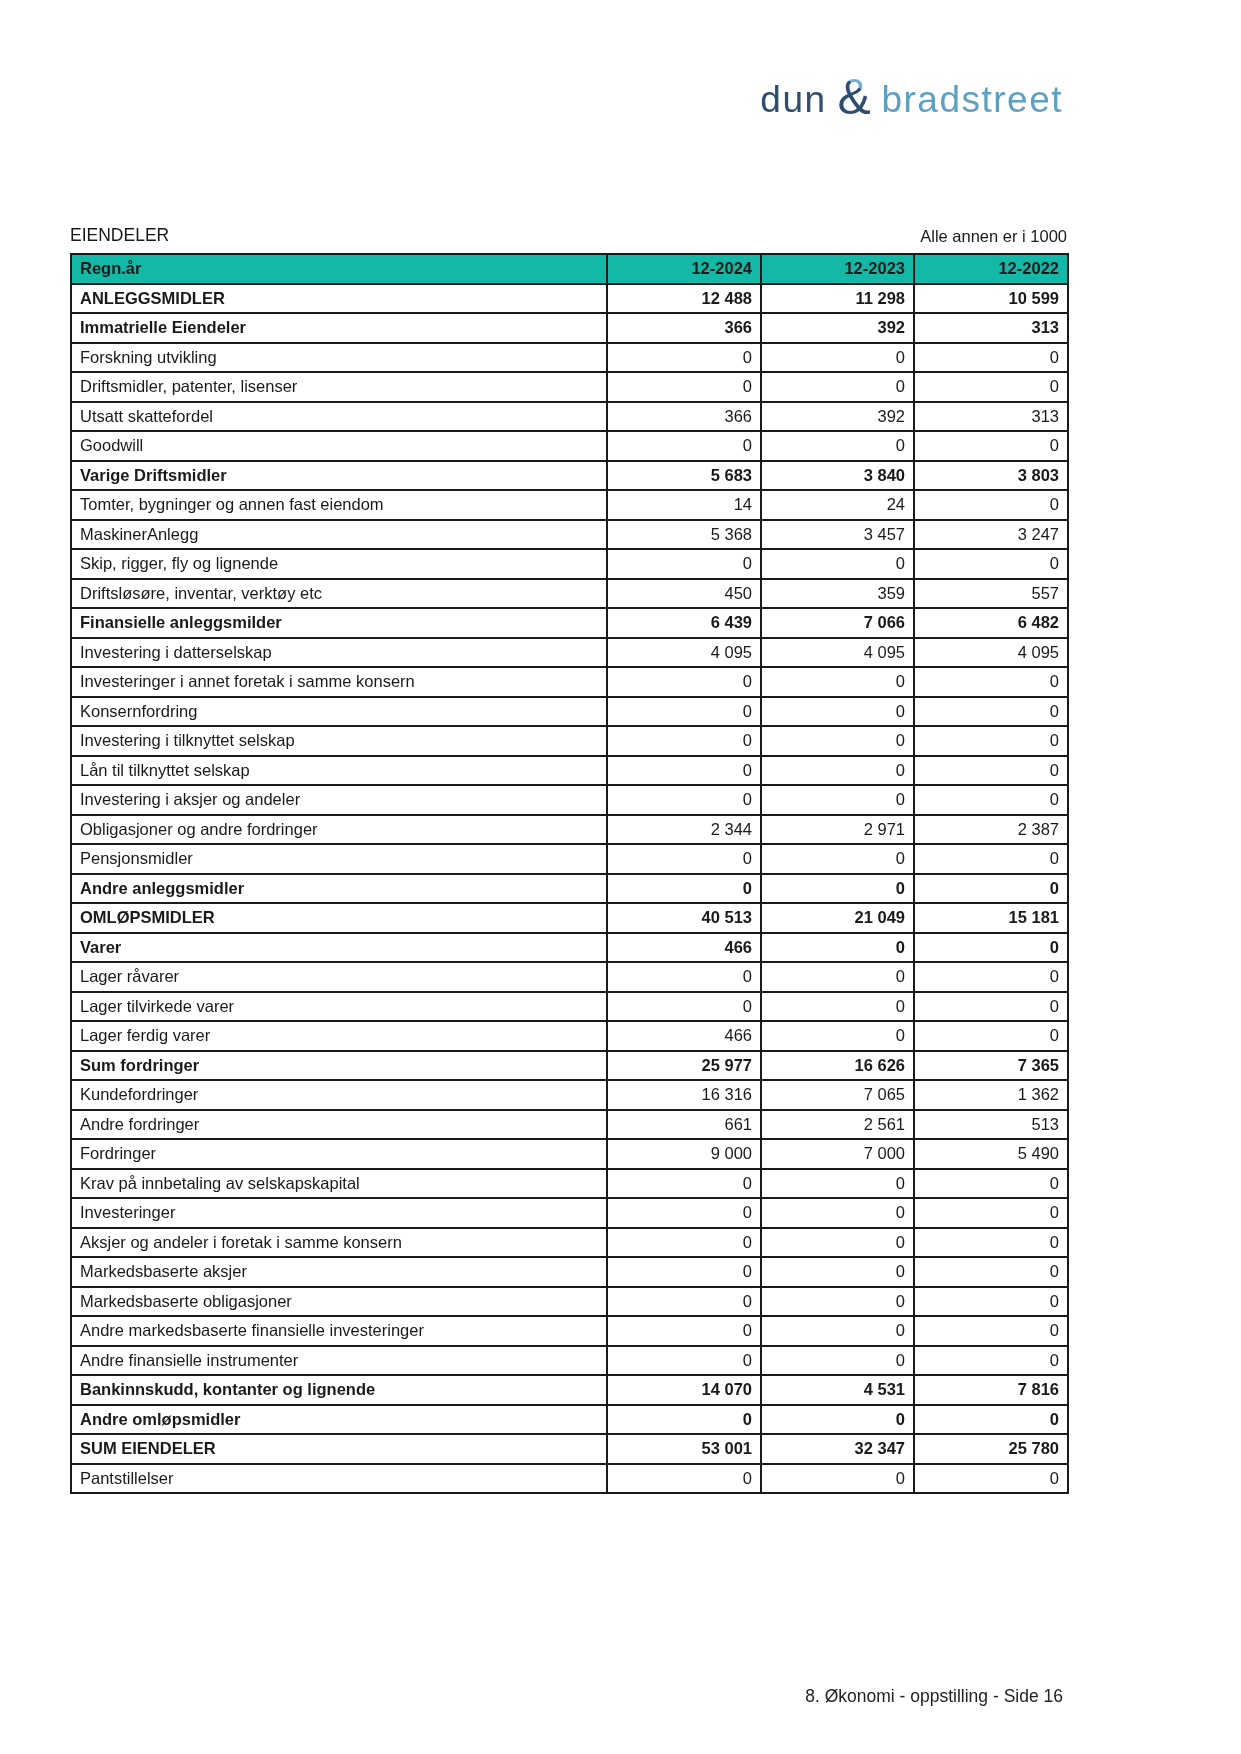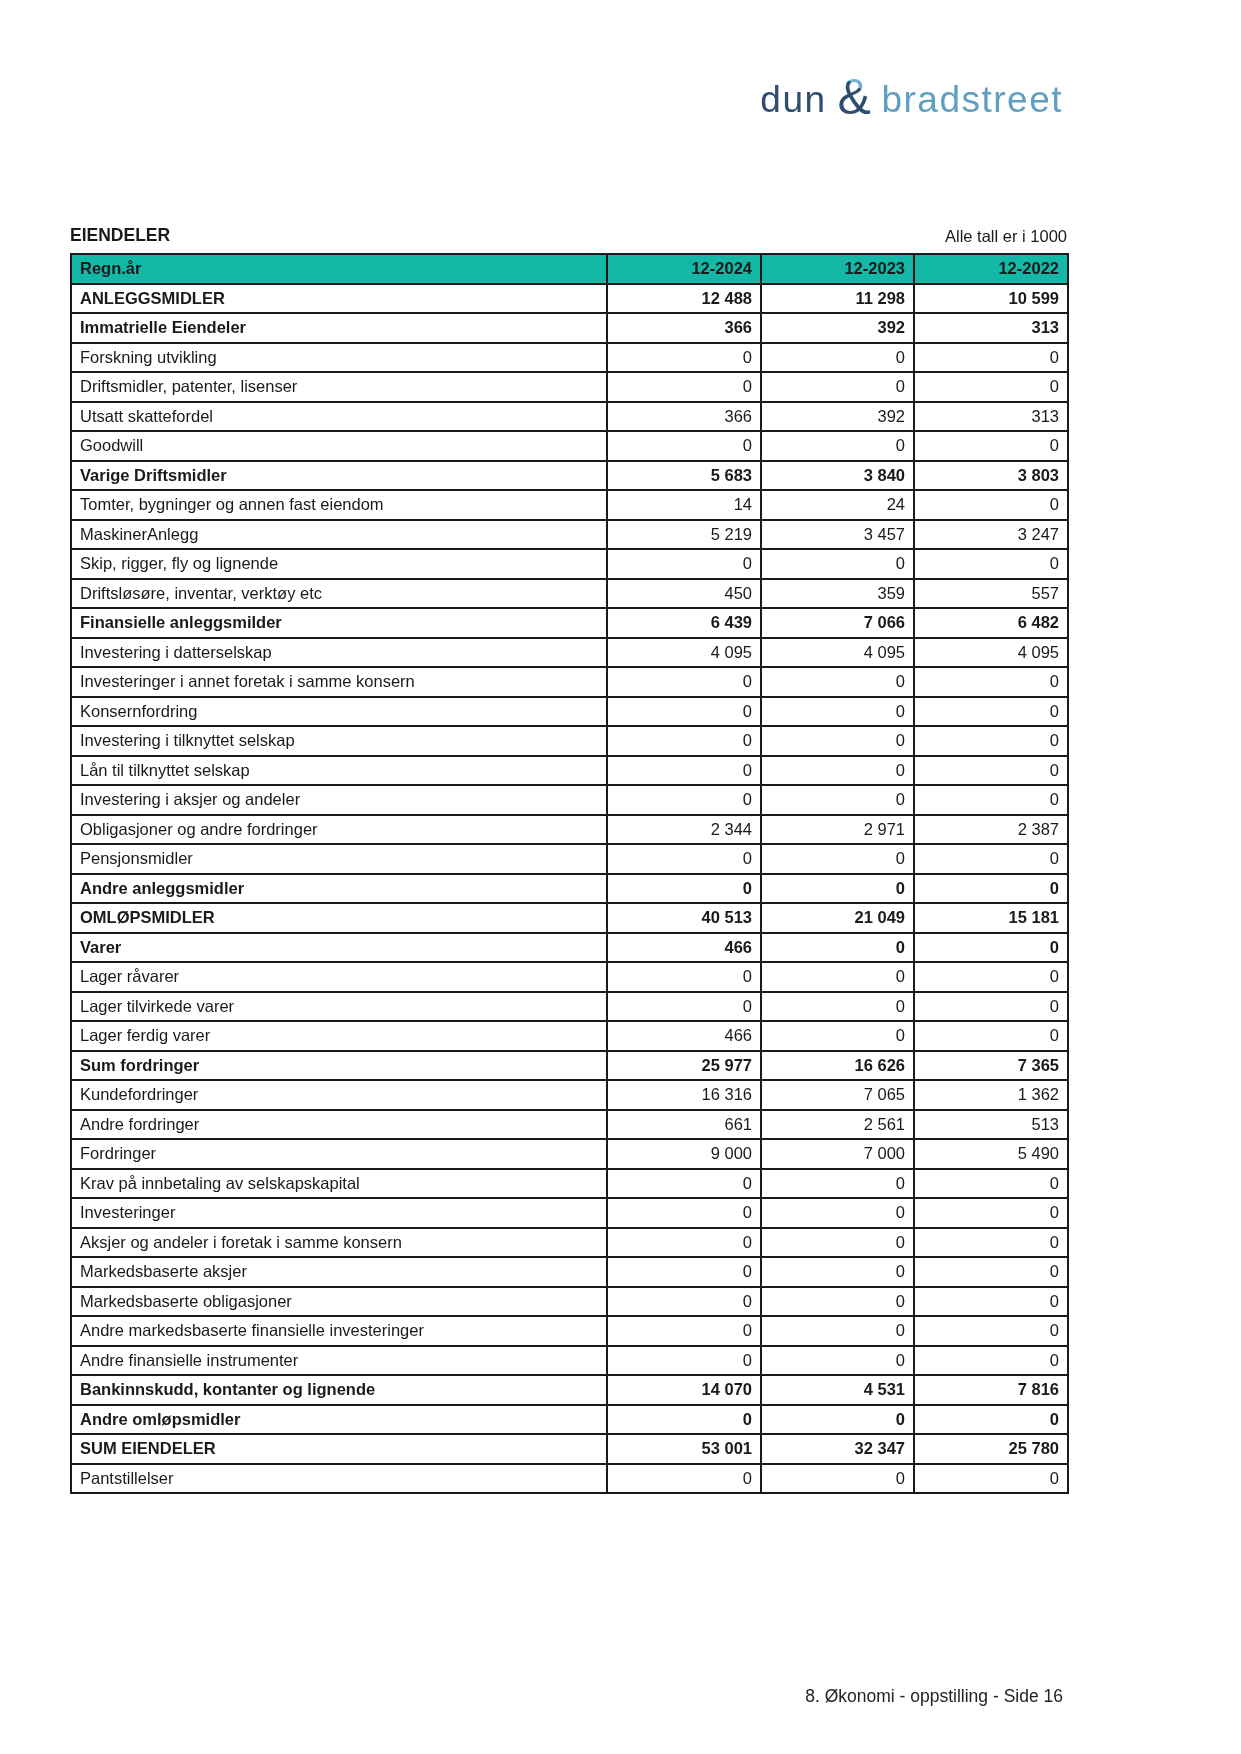--- a/index.html
+++ b/index.html
@@ -25,21 +25,21 @@
       -webkit-background-clip:text;background-clip:text;
       color:transparent;
     }
   }
   .logo .bradstreet{color:#5e9fc2;}
   
   .heading-line{
     position:absolute;left:70px;top:225px;width:997px;
     display:flex;justify-content:space-between;align-items:flex-end;
   }
-  .heading-line .title{font-size:17.5px;font-weight:700;}
+  .heading-line .title{font-size:17.5px;font-weight:400;}
   .heading-line .note{font-size:16.5px;font-weight:400;}
   
   table.assets{
     position:absolute;left:70px;top:253px;width:997px;
     border-collapse:collapse;table-layout:fixed;
     font-size:16.5px;
   }
   table.assets col.c-label{width:536px;}
   table.assets col.c-y1{width:154px;}
   table.assets col.c-y2{width:153px;}
@@ -71,21 +71,21 @@
 <div class="page">
 
   <div class="logo">
     <span class="dun">dun</span>
       <span class="amp">&amp;</span>
       <span class="bradstreet">bradstreet</span>
   </div>
 
   <div class="heading-line">
     <span class="title">EIENDELER</span>
-    <span class="note">Alle tall er i 1000</span>
+    <span class="note">Alle annen er i 1000</span>
   </div>
 
   <table class="assets">
     <colgroup>
       <col class="c-label">
         <col class="c-y1">
         <col class="c-y2">
         <col class="c-y3">
     </colgroup>
     <tbody id="assets-tbody">
@@ -138,21 +138,21 @@
           <td class="num">3 803</td>
         </tr>
         <tr>
           <td class="lbl">Tomter, bygninger og annen fast eiendom</td>
           <td class="num">14</td>
           <td class="num">24</td>
           <td class="num">0</td>
         </tr>
         <tr>
           <td class="lbl">MaskinerAnlegg</td>
-          <td class="num">5 219</td>
+          <td class="num">5 368</td>
           <td class="num">3 457</td>
           <td class="num">3 247</td>
         </tr>
         <tr>
           <td class="lbl">Skip, rigger, fly og lignende</td>
           <td class="num">0</td>
           <td class="num">0</td>
           <td class="num">0</td>
         </tr>
         <tr>

